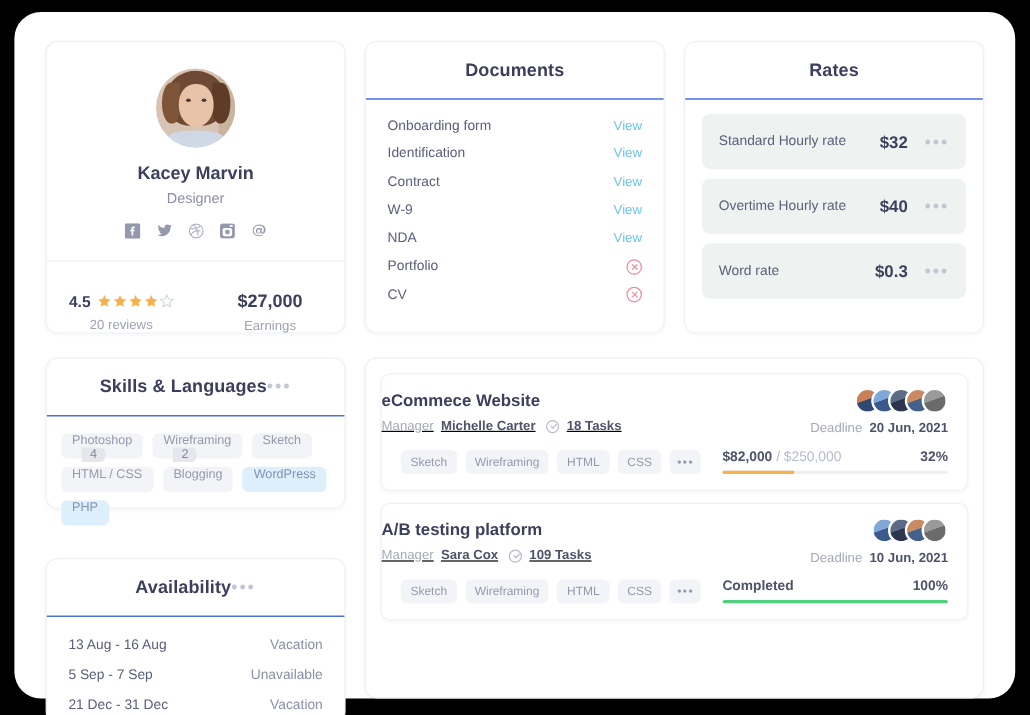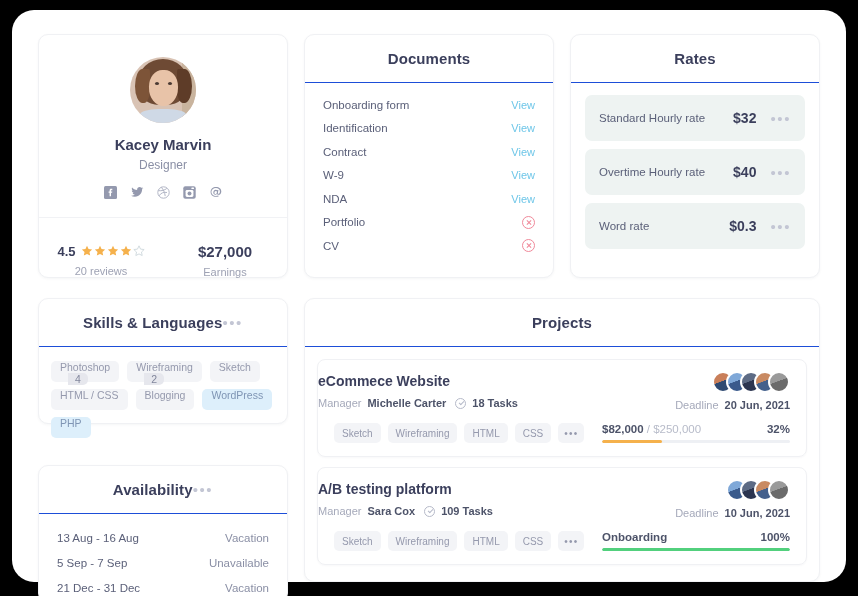--- a/index.html
+++ b/index.html
@@ -174,21 +174,21 @@
   
   #projects { left: 266px; top: 264px; width: 516px; height: 284px; }
   .proj-list { padding: 12px 12px 0; }
   .proj {
     border: 1px solid #f0f1f4; border-radius: 8px;
     height: 98px; margin-bottom: 10px; padding: 13px 0 0;
     position: relative;
     box-shadow: 0 1px 2px rgba(30,35,60,0.03);
   }
   .proj-title { font-size: 14px; font-weight: bold; color: #3b3f5c; }
-  .proj-meta { margin-top: 8px; display: flex; align-items: center; gap: 6px; }
+  .proj-meta { margin-top: 8px; display: flex; align-items: center; gap: 6px; text-decoration: underline; }
   .meta-lbl { font-size: 11px; color: #a5a9ba; }
   .meta-val { font-size: 11px; color: #4d5369; font-weight: bold; }
   .check {
     width: 11px; height: 11px; border-radius: 50%;
     border: 1px solid #b6bac9; position: relative; margin-left: 3px;
   }
   .check::after {
     content: ''; position: absolute; left: 2.5px; top: 2px;
     width: 4px; height: 2px;
     border-left: 1px solid #b6bac9; border-bottom: 1px solid #b6bac9;
@@ -418,23 +418,20 @@
             <span class="avail-status">Unavailable</span>
           </div>
           <div class="avail-row">
             <span class="avail-range">21 Dec - 31 Dec</span>
             <span class="avail-status">Vacation</span>
           </div>
         </div>
   </div>
 
   <div class="card" id="projects">
-    <div class="card-head">
-      <span class="card-title">Projects</span>
-    </div>
     <div class="proj-list" id="proj-list">
           <div class="proj">
             <div class="proj-title">eCommece Website</div>
             <div class="proj-meta">
               <span class="meta-lbl">Manager</span>
               <span class="meta-val">Michelle Carter</span>
               <span class="check"></span>
               <span class="meta-val">18 Tasks</span>
             </div>
             <div class="proj-right-top">
@@ -492,21 +489,21 @@
             <div class="proj-bottom">
               <div class="ptags">
                 <span class="ptag">Sketch</span>
                 <span class="ptag">Wireframing</span>
                 <span class="ptag">HTML</span>
                 <span class="ptag">CSS</span>
                 <span class="ptag dots-chip">•••</span>
               </div>
               <div class="progwrap">
                 <div class="prog-head">
-                  <span class="prog-amount"><span>Onboarding</span></span>
+                  <span class="prog-amount"><span>Completed</span></span>
                   <span class="prog-pct">100%</span>
                 </div>
                 <div class="bar">
                   <i style="width:100%;background:#52d07d"></i>
                 </div>
               </div>
             </div>
           </div>
         </div>
   </div>

